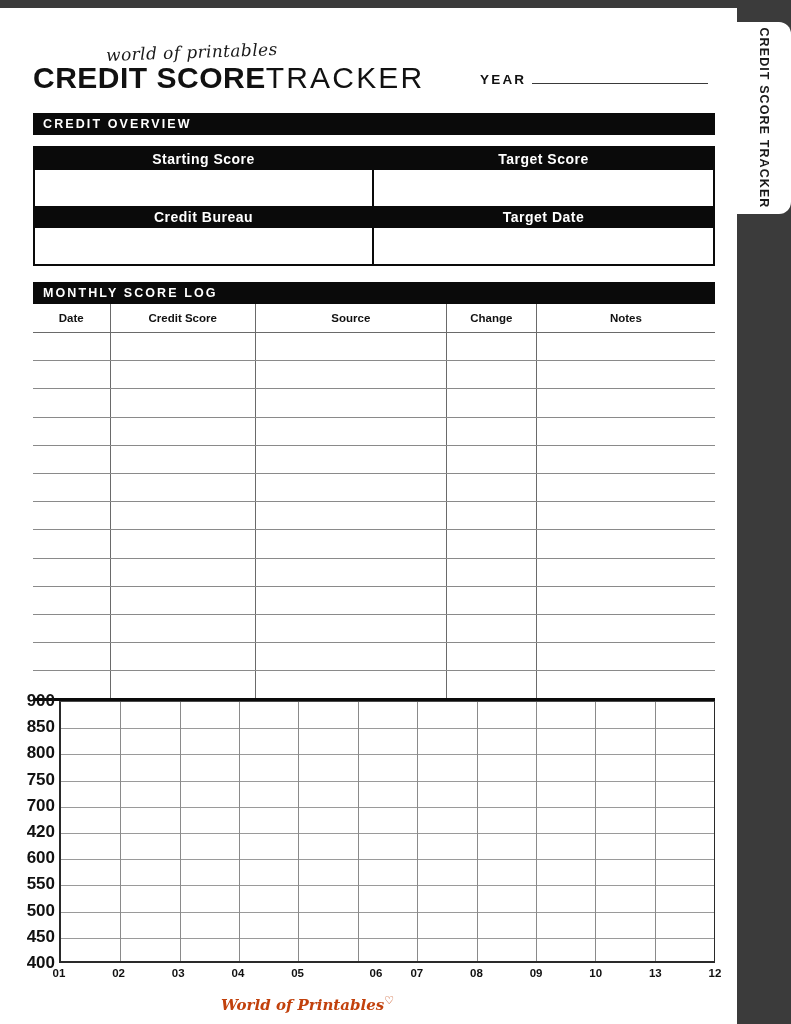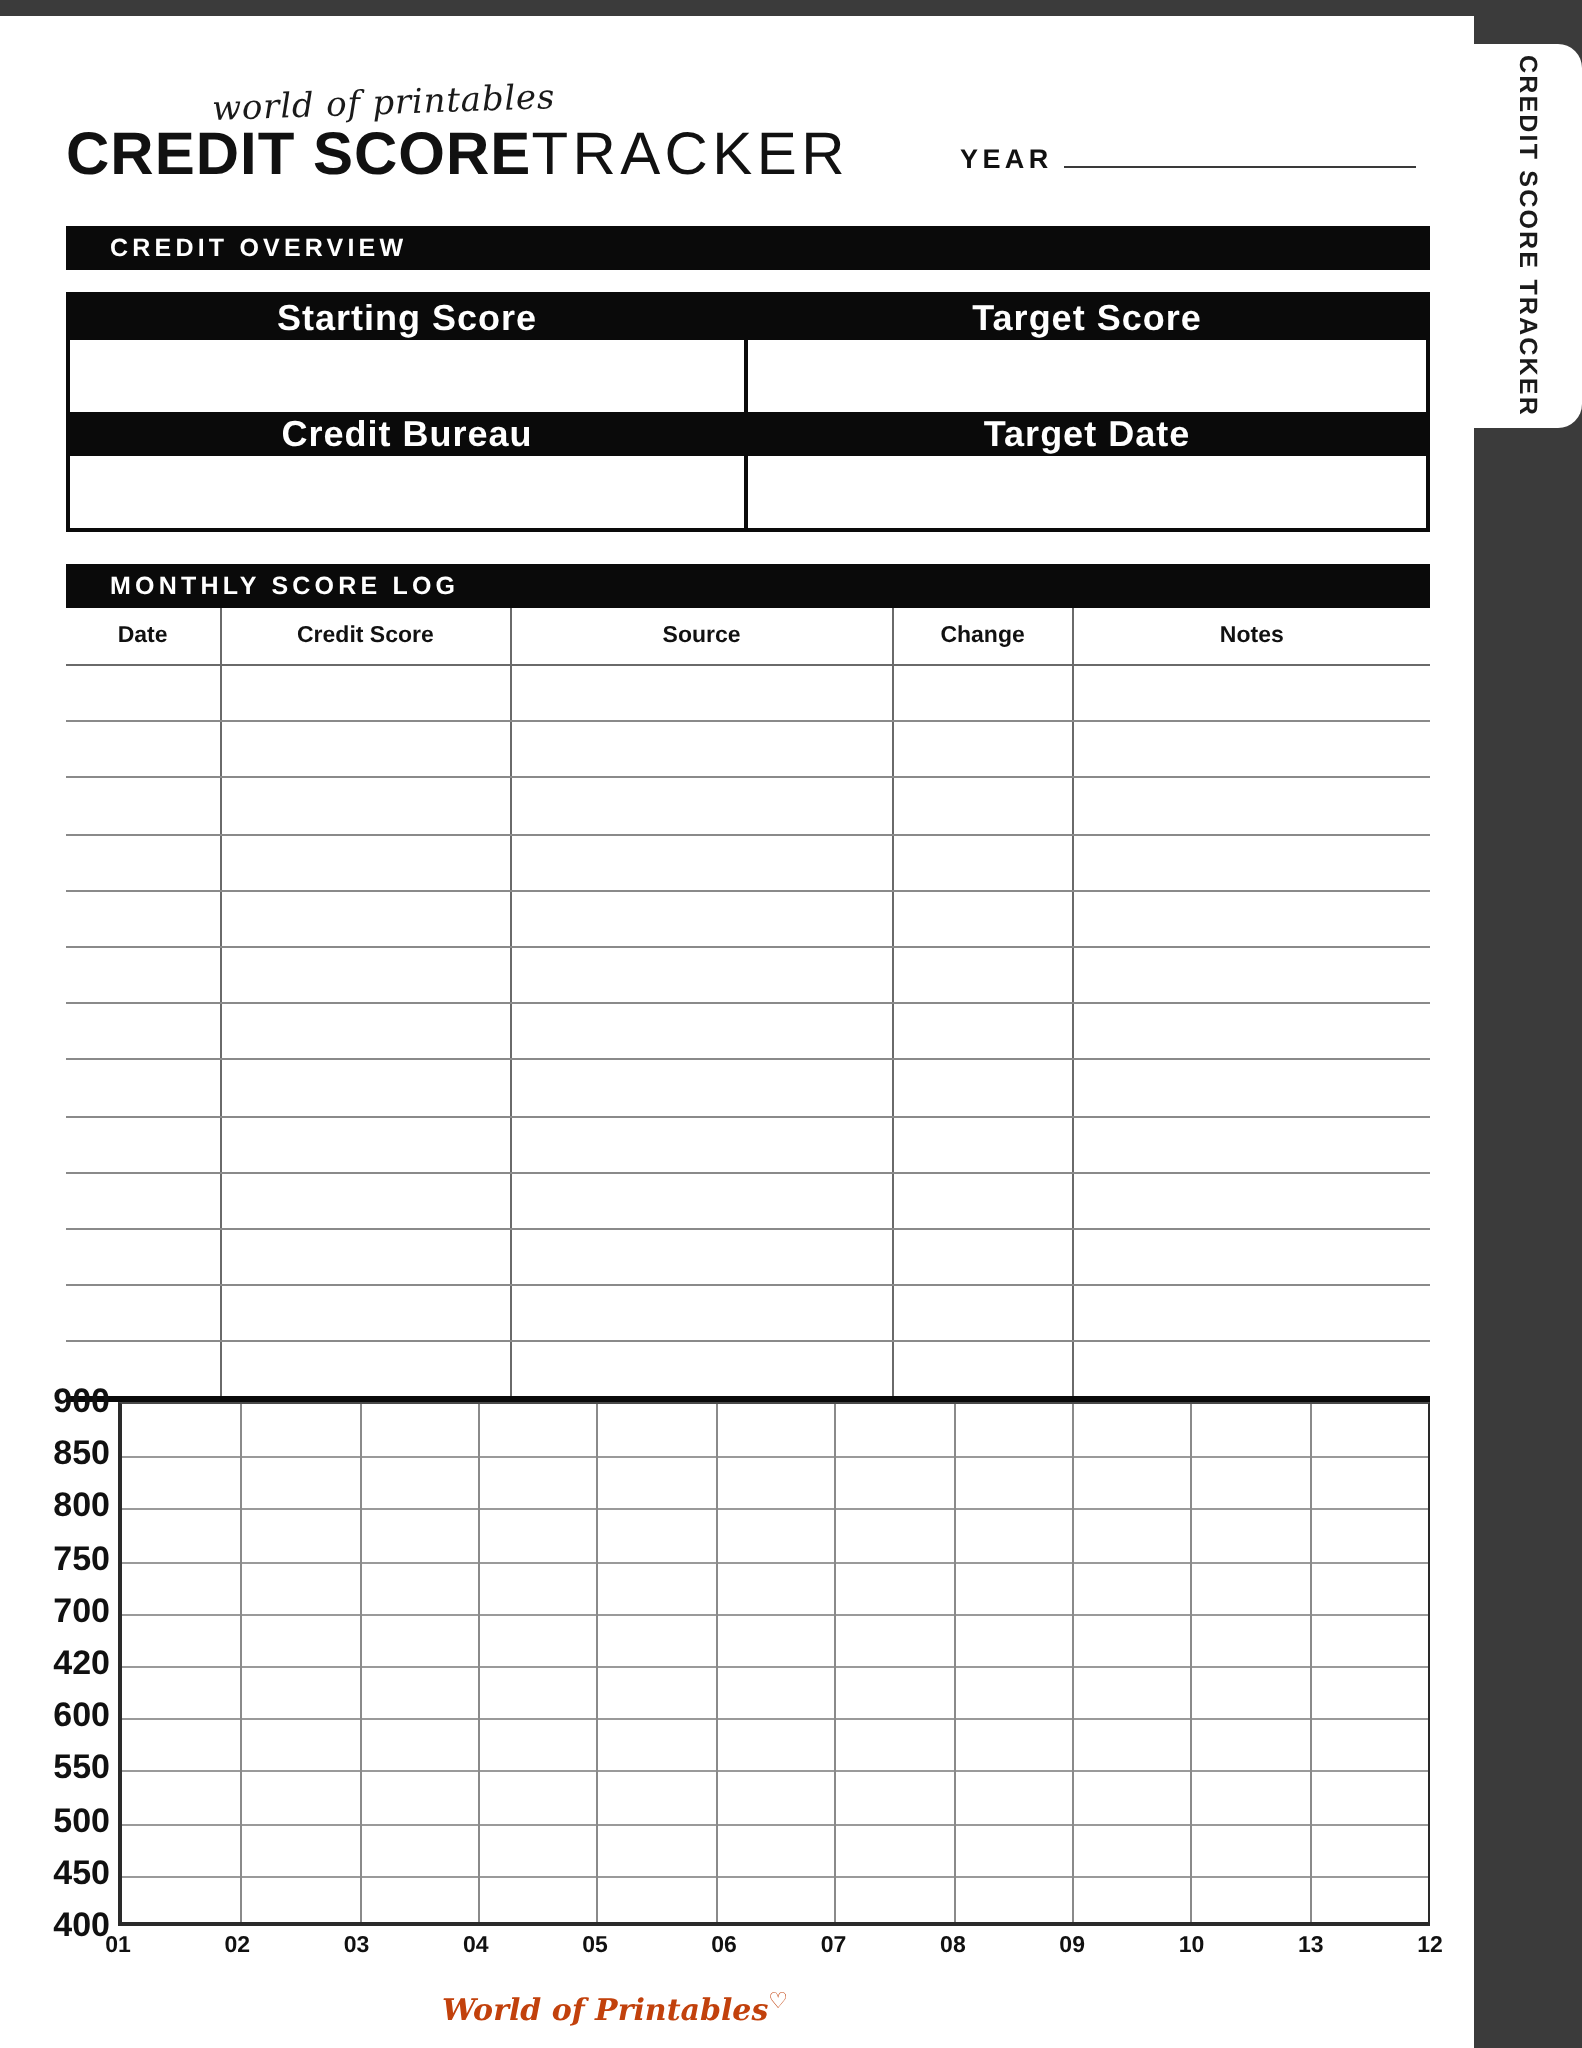--- a/index.html
+++ b/index.html
@@ -133,21 +133,21 @@
     height: 22px;
     background: #0a0a0a;
     display: flex;
     align-items: center;
   }
   .section-bar span {
     color: #ffffff;
     font-size: 12.5px;
     font-weight: bold;
     letter-spacing: 2.1px;
-    padding-left: 22px;
+    padding-left: 10px;
   }
 
   
   .overview {
     position: absolute;
     left: 33px;
     top: 138px;
     width: 682px;
     border: 2px solid #0a0a0a;
     box-sizing: border-box;
@@ -166,21 +166,21 @@
   }
   .ov-cell {
     width: 50%;
     box-sizing: border-box;
     display: flex;
     align-items: center;
     justify-content: center;
   }
   .ov-head .ov-cell {
     color: #ffffff;
-    font-size: 18px;
+    font-size: 14px;
     font-weight: bold;
     letter-spacing: 0.5px;
     text-align: right;
   }
   .ov-head .ov-cell.left  { border-right: 2px solid #0a0a0a; }
   .ov-body .ov-cell.left  { border-right: 2px solid #0a0a0a; }
 
   
   .log {
     position: absolute;
@@ -492,21 +492,21 @@
           <div class="vline" style="left: 72.7273%;"></div>
           <div class="vline" style="left: 81.8182%;"></div>
           <div class="vline" style="left: 90.9091%;"></div>
         </div>
       <div id="xtick-holder">
           <div class="xtick" style="left: 26px;">01</div>
           <div class="xtick" style="left: 85.6364px;">02</div>
           <div class="xtick" style="left: 145.273px;">03</div>
           <div class="xtick" style="left: 204.909px;">04</div>
           <div class="xtick" style="left: 264.545px; text-align: right;">05</div>
-          <div class="xtick" style="left: 329px;">06</div>
+          <div class="xtick" style="left: 343px;">06</div>
           <div class="xtick" style="left: 383.818px;">07</div>
           <div class="xtick" style="left: 443.455px;">08</div>
           <div class="xtick" style="left: 503.091px;">09</div>
           <div class="xtick" style="left: 562.727px;">10</div>
           <div class="xtick" style="left: 622.364px;">13</div>
           <div class="xtick" style="left: 682px;">12</div>
         </div>
     </div>
 
     <div class="footer">

